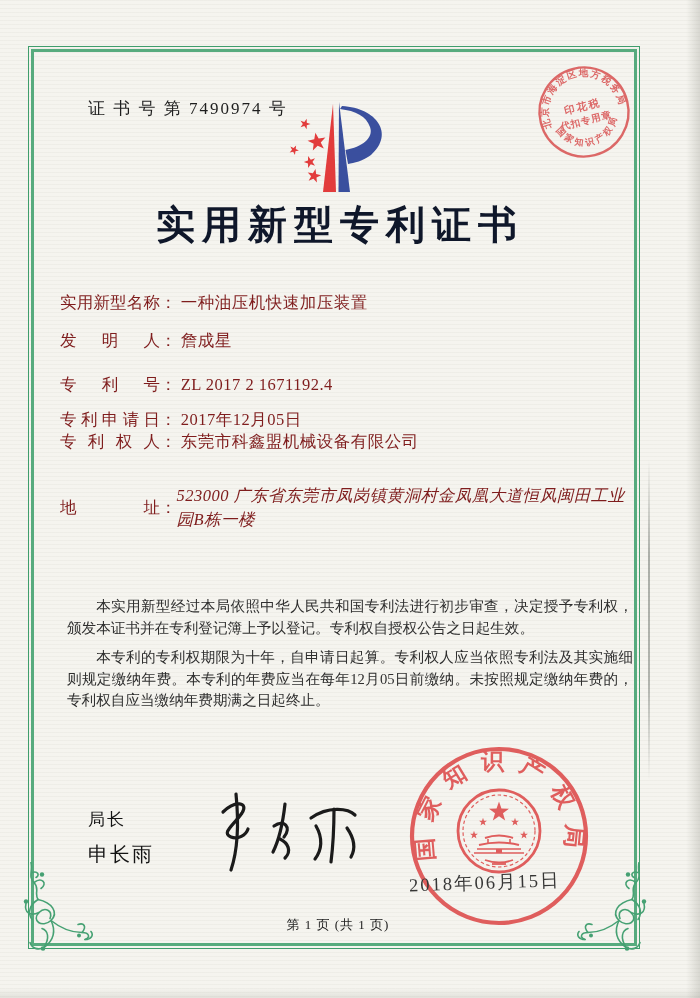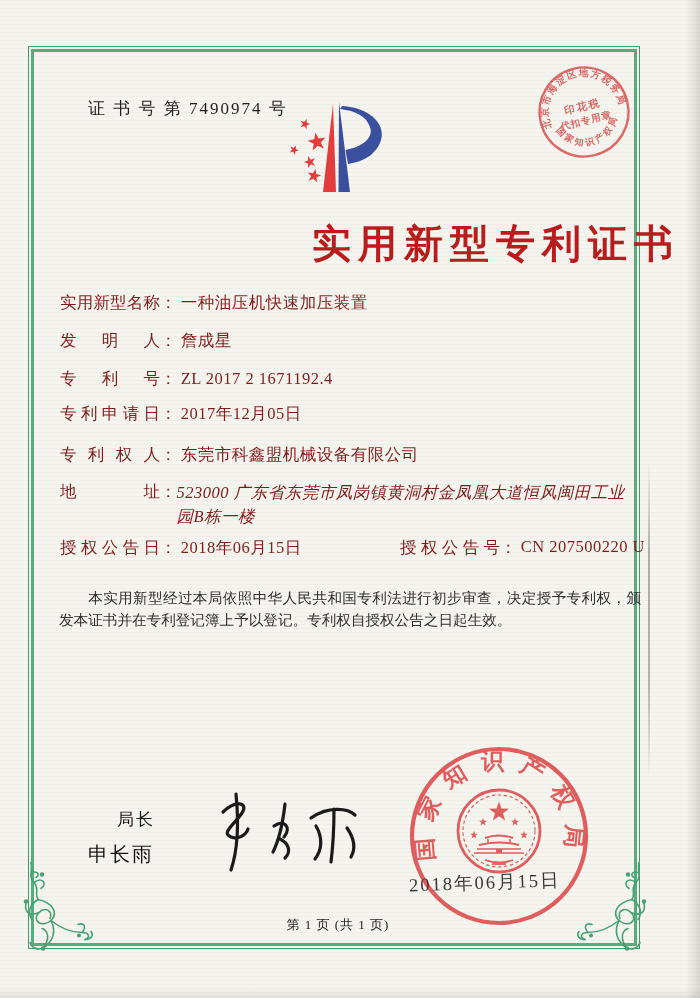--- a/index.html
+++ b/index.html
@@ -28,40 +28,40 @@
   .frame::before{
     content:'';position:absolute;inset:2px;
     border:3.5px solid #57ab7e;
   }
   .cert-no{
     position:absolute;left:88px;top:97px;font-size:17px;letter-spacing:2px;color:#1e1e1e;text-align:center;
   }
   .logo{position:absolute;left:282px;top:100px;width:125px;height:96px;}
   .tax-seal{position:absolute;left:532px;top:60px;width:104px;height:104px;}
   .cert-title{
-    position:absolute;left:0;top:198px;width:680px;text-align:right;
-    font-size:39px;font-weight:700;letter-spacing:7px;color:#b91c1c;margin-top:19px;
+    position:absolute;left:0;top:198px;width:680px;text-align:center;
+    font-size:39px;font-weight:700;letter-spacing:7px;color:#0f172a;
   }
   .fields{position:absolute;left:60px;top:292px;width:580px;font-size:16.5px;color:#7f1d1d;}
   .frow{line-height:22px;white-space:nowrap;}
   .frow.wrap{white-space:normal;display:flex;}
   .flabel{display:inline-block;width:100px;text-align:justify;text-align-last:justify;vertical-align:top;flex:0 0 100px;}
   .fcolon{display:inline-block;vertical-align:top;}
   .fvalue{letter-spacing:.5px;}
   .fvalue.addr{display:inline-block;width:462px;line-height:24px;vertical-align:top;font-style:italic;}
   .mt-inventor{margin-top:16px;}
-  .mt-patentno{margin-top:16px;}
+  .mt-patentno{margin-top:22px;}
   .mt-filing{margin-top:13px;}
-  .mt-patentee{margin-top:19px;}
-  .mt-address{margin-top:15px;}
+  .mt-patentee{}
+  .mt-address{margin-top:31px;align-items:center;}
   .grant-row{position:relative;margin-top:8px;height:22px;}
   .grant-right{position:absolute;left:340px;top:0;white-space:nowrap;}
   .body-text{position:absolute;left:59px;top:588px;width:582px;font-size:14.6px;line-height:21.6px;color:#2e2e2e;}
-  .body-text p{margin:0;text-indent:2em;text-align:justify;}
-  .sign-title{position:absolute;left:88px;top:808px;font-size:17px;font-family:"Liberation Sans","DejaVu Sans",sans-serif;color:#141414;letter-spacing:2px;margin-left:29px;}
+  .body-text p{margin:8px;text-indent:2em;text-align:justify;}
+  .sign-title{position:absolute;left:88px;top:808px;font-size:17px;font-family:"Liberation Sans","DejaVu Sans",sans-serif;color:#141414;letter-spacing:2px;}
   .sign-name{position:absolute;left:88px;top:841px;font-size:20px;font-family:"Liberation Sans","DejaVu Sans",sans-serif;color:#141414;letter-spacing:2px;}
   .signature{position:absolute;left:195px;top:788px;width:175px;height:90px;}
   .main-seal{position:absolute;left:404px;top:741px;width:190px;height:190px;}
   .page-footer{position:absolute;left:0;top:916px;width:676px;text-align:center;font-size:13px;color:#222;letter-spacing:1px;}
   .flourish{position:absolute;width:72px;height:96px;top:862px;}
   .flourish.right{left:576px;}
   .flourish.left{left:22px;transform:scaleX(-1);}
 </style>
 </head>
 <body>
@@ -173,33 +173,26 @@
   <div class="frow mt-patentee">
     <span class="flabel">专利权人</span><span class="fcolon">：</span>
     <span class="fvalue">东莞市科鑫盟机械设备有限公司</span>
   </div>
   <div class="frow wrap mt-address">
     <span class="flabel">地址</span>
       <span class="fcolon">：</span>
     <span class="fvalue addr">523000 广东省东莞市凤岗镇黄洞村金凤凰大道恒风闽田工业园B栋一楼</span>
   </div>
   <div class="grant-row">
-    <span>
-      <span class="flabel">授权公告日</span><span class="fcolon">：</span>
-      <span class="fvalue">2018年06月15日</span>
-    </span>
-    <span class="grant-right">
-      <span class="flabel">授权公告号</span><span class="fcolon">：</span>
-      <span class="fvalue">CN 207500220 U</span>
-    </span>
   </div>
 </div>
 
 <div class="body-text">
   <p>本实用新型经过本局依照中华人民共和国专利法进行初步审查，决定授予专利权，颁发本证书并在专利登记簿上予以登记。专利权自授权公告之日起生效。</p>
+  <p>本专利的专利权期限为十年，自申请日起算。专利权人应当依照专利法及其实施细则规定缴纳年费。本专利的年费应当在每年12月05日前缴纳。未按照规定缴纳年费的，专利权自应当缴纳年费期满之日起终止。</p>
 </div>
 
 <div class="sign-title">局长</div>
 <div class="sign-name">申长雨</div>
 
 <svg class="signature" viewBox="0 0 175 90">
   <g stroke="#1b1b1b" stroke-width="3.2" fill="none" stroke-linecap="round" stroke-linejoin="round">
     <path d="M28,24 C40,12 54,14 47,25 C38,38 26,45 36,49 C43,52 51,47 53,41"></path>
     <path d="M41,6 C43,26 45,55 36,82"></path>
     <path d="M90,16 C88,34 85,50 78,64"></path>

